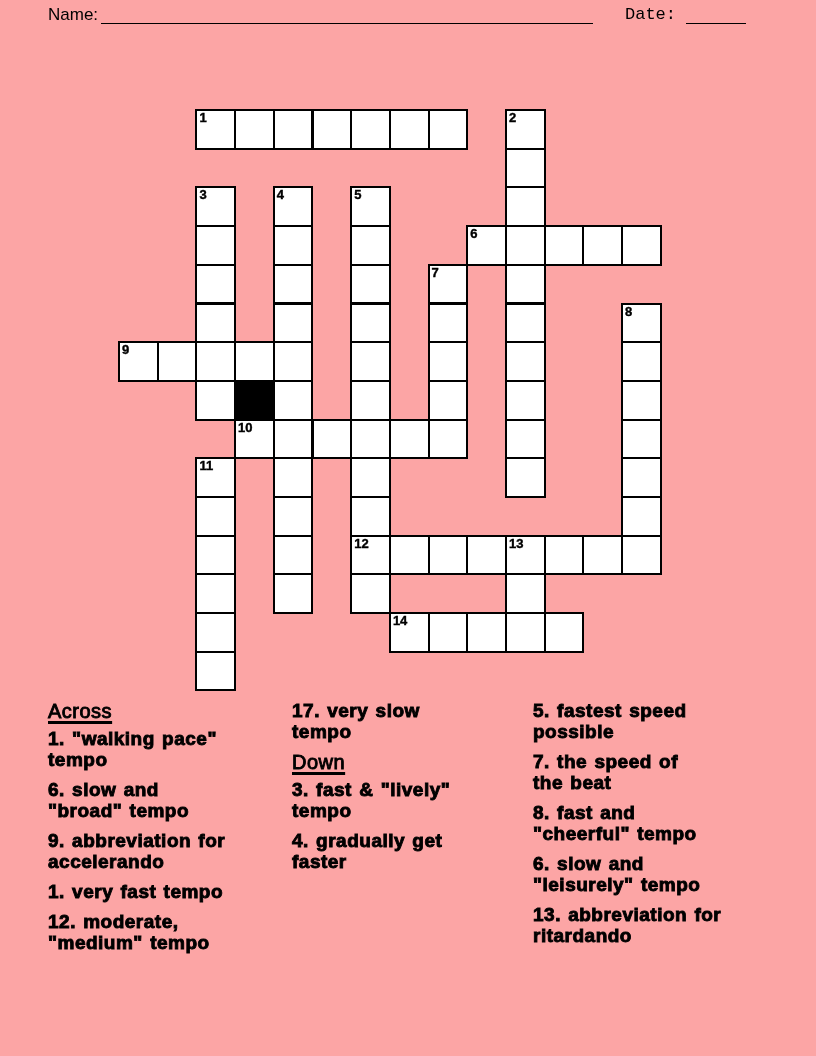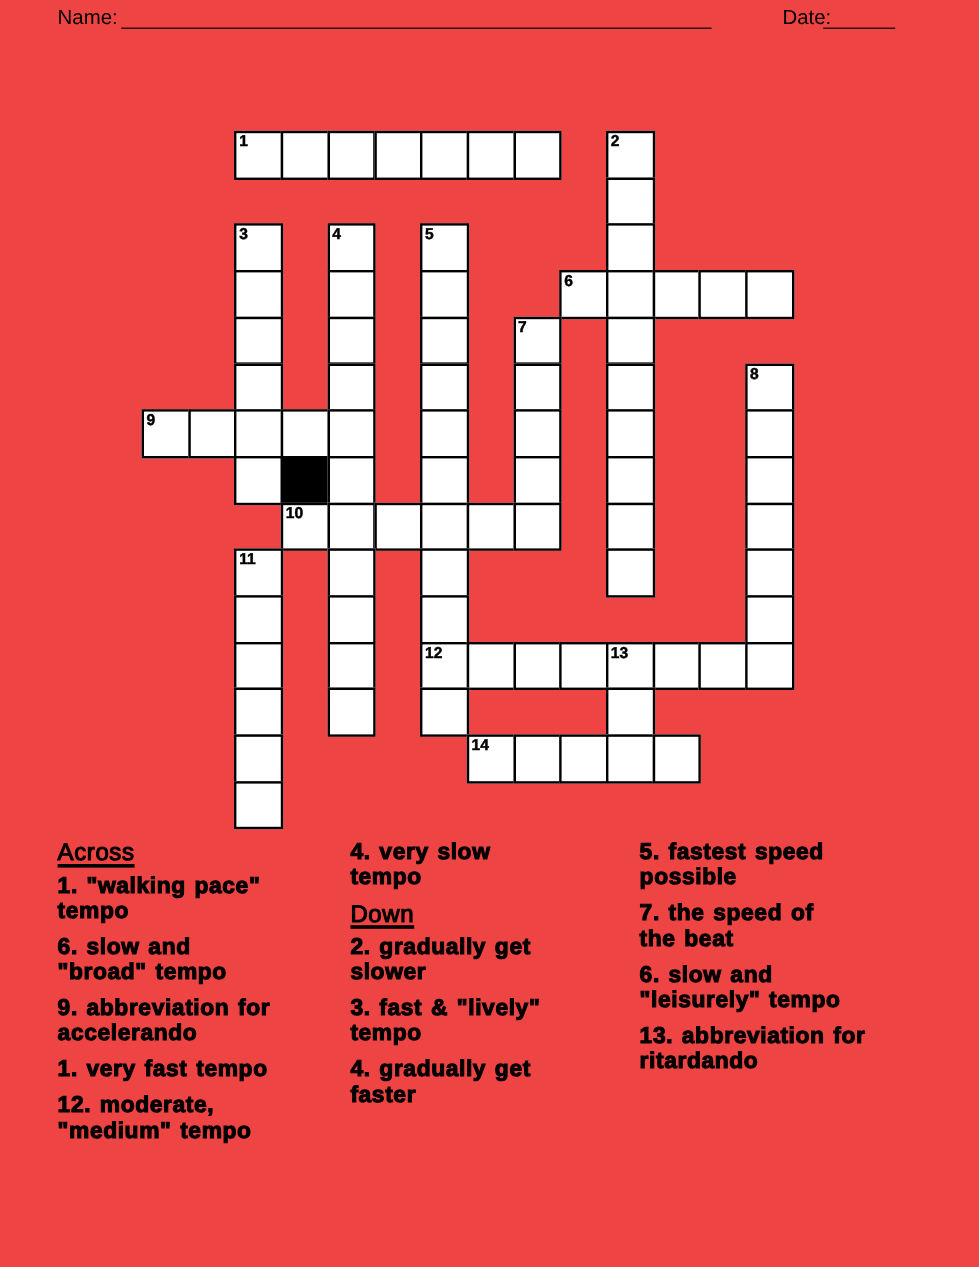--- a/index.html
+++ b/index.html
@@ -1,35 +1,35 @@
 <!DOCTYPE html>
 <html><head>
 <meta charset="utf-8">
 <style>
   html, body { margin: 0; padding: 0; background: #fff; }
   .page {
     position: relative;
     width: 816px;
     height: 1056px;
-    background: #ef4444;
+    background: #fca5a5;
     font-family: "Liberation Sans", sans-serif;
     color: #000;
     overflow: hidden;
   }
 
   
   .hdr-label {
     position: absolute;
     top: 5px;
     font-size: 17px;
     font-weight: 400;
     color: #000;
   }
   .name-label { left: 48px; }
-  .date-label { left: 652px; }
+  .date-label { left: 625px; font-family: Liberation Mono, monospace; }
   .blank-line {
     position: absolute;
     top: 7px;
     height: 16px;
     border-bottom: 1.5px solid #000;
   }
   .name-line { left: 101px; width: 492px; }
   .date-line { left: 686px; width: 60px; }
 
   
@@ -216,35 +216,35 @@
 tempo</div>
         <div class="clue">6. slow and
 "broad" tempo</div>
         <div class="clue">9. abbreviation for
 accelerando</div>
         <div class="clue">1. very fast tempo</div>
         <div class="clue">12. moderate,
 "medium" tempo</div>
       </div>
     <div class="clue-col clue-col-2">
-        <div class="clue">4. very slow
+        <div class="clue">17. very slow
 tempo</div>
         <div class="clue-header">Down</div>
-        <div class="clue">2. gradually get
-slower</div>
         <div class="clue">3. fast &amp; "lively"
 tempo</div>
         <div class="clue">4. gradually get
 faster</div>
       </div>
     <div class="clue-col clue-col-3">
         <div class="clue">5. fastest speed
 possible</div>
         <div class="clue">7. the speed of
 the beat</div>
+        <div class="clue">8. fast and
+"cheerful" tempo</div>
         <div class="clue">6. slow and
 "leisurely" tempo</div>
         <div class="clue">13. abbreviation for
 ritardando</div>
       </div>
   </div>
 
 </div>
 
 </body></html>

